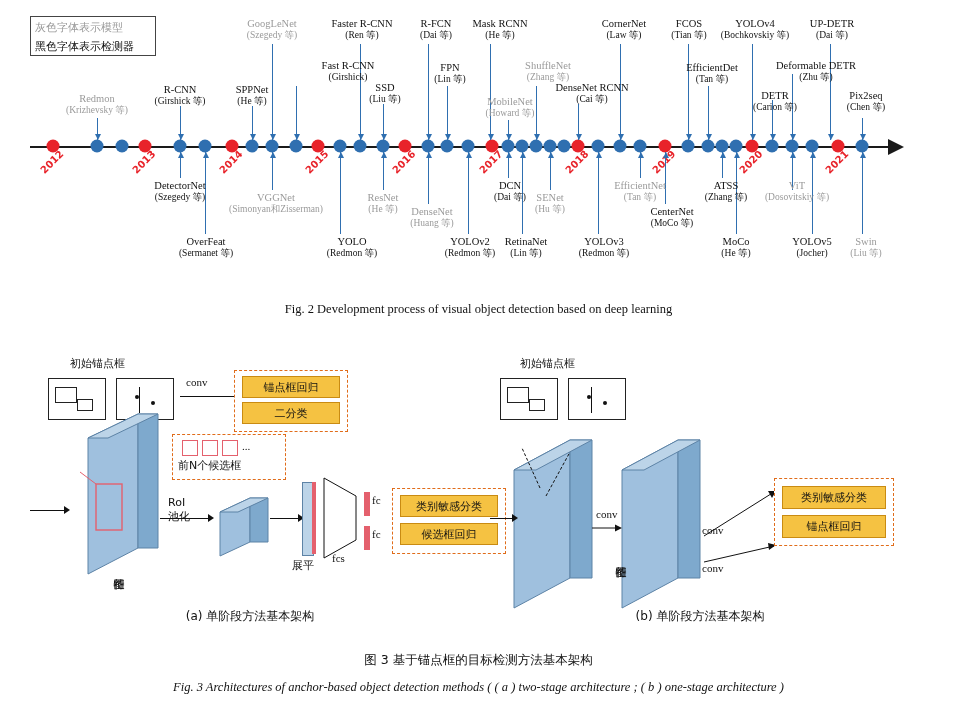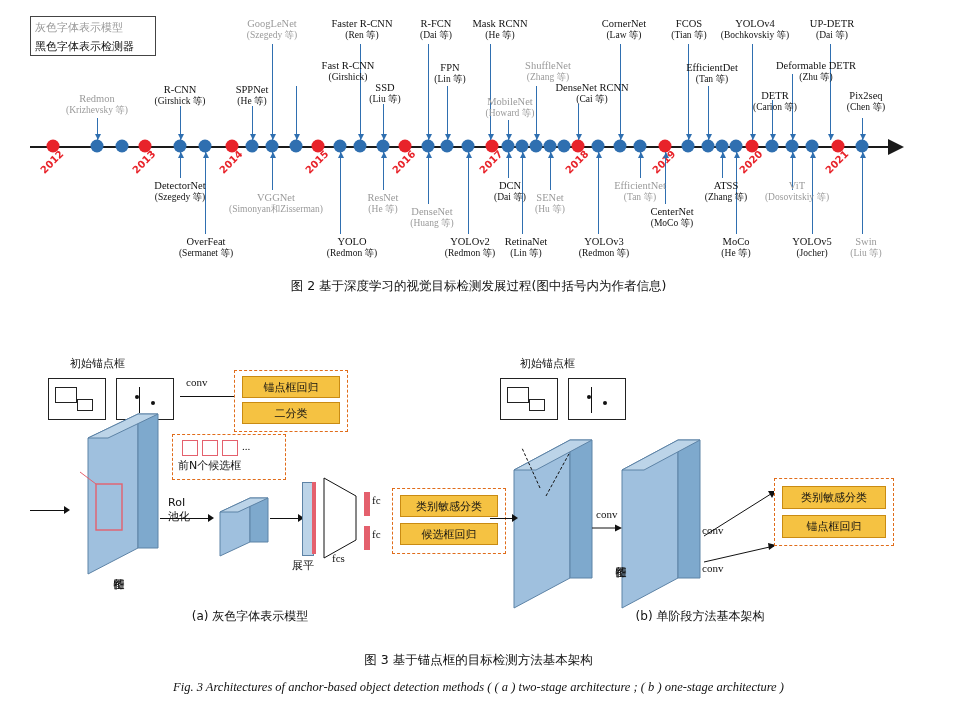--- a/index.html
+++ b/index.html
@@ -399,21 +399,21 @@
   </div>
   <div class="lab black" style="left:812px;top:236px;">
     <span>YOLOv5</span>
     <span class="sub">(Jocher)</span>
   </div>
   <div class="lab grey" style="left:866px;top:236px;">
     <span>Swin</span>
     <span class="sub">(Liu 等)</span>
   </div>
 
-  <div class="caption cn" style="top:278px;">图 2   基于深度学习的视觉目标检测发展过程(图中括号内为作者信息)</div>
+  <div class="caption en" style="top:302px;">Fig. 2   Development process of visual object detection based on deep learning</div>
 </div>
 
 <div class="fig" id="fig3">
 
   <div class="panel" id="panelA">
 
     <div class="cn-lab" style="left:40px;top:16px;">初始锚点框</div>
 
     <div class="anchor-box" style="left:18px;top:38px;width:56px;height:40px;">
       <div class="mini-rect" style="left:6px;top:8px;width:20px;height:14px;"></div>
@@ -476,21 +476,21 @@
 
     <div style="position:absolute;left:334px;top:152px;width:6px;height:24px;background:#e4606d;"></div>
     <div style="position:absolute;left:334px;top:186px;width:6px;height:24px;background:#e4606d;"></div>
     <div class="en-lab" style="left:342px;top:154px;">fc</div>
     <div class="en-lab" style="left:342px;top:188px;">fc</div>
 
     <div class="dash-box" style="left:362px;top:148px;width:112px;height:64px;"></div>
     <div class="orange-box" style="left:370px;top:155px;width:96px;height:20px;">类别敏感分类</div>
     <div class="orange-box" style="left:370px;top:183px;width:96px;height:20px;">候选框回归</div>
 
-    <div class="subcap" style="left:90px;top:268px;width:260px;">(a) 灰色字体表示模型</div>
+    <div class="subcap" style="left:90px;top:268px;width:260px;">(a) 单阶段方法基本架构</div>
   </div>
 
   <div class="panel" id="panelB">
 
     <div class="cn-lab" style="left:30px;top:16px;">初始锚点框</div>
 
     <div class="anchor-box" style="left:10px;top:38px;width:56px;height:40px;">
       <div class="mini-rect" style="left:6px;top:8px;width:20px;height:14px;"></div>
       <div class="mini-rect" style="left:28px;top:20px;width:14px;height:10px;"></div>
     </div>

